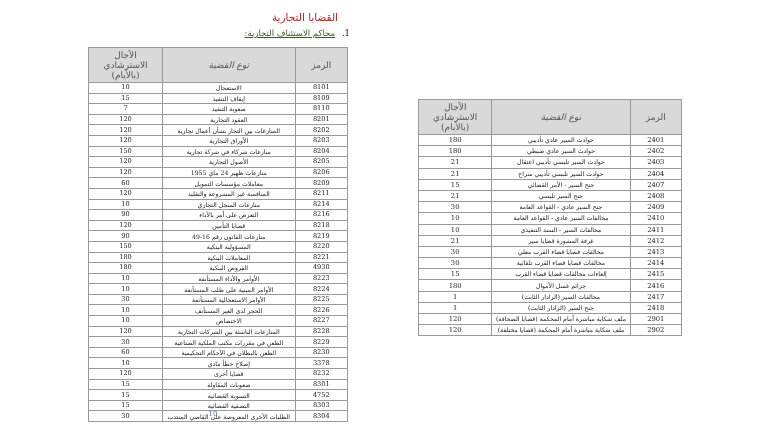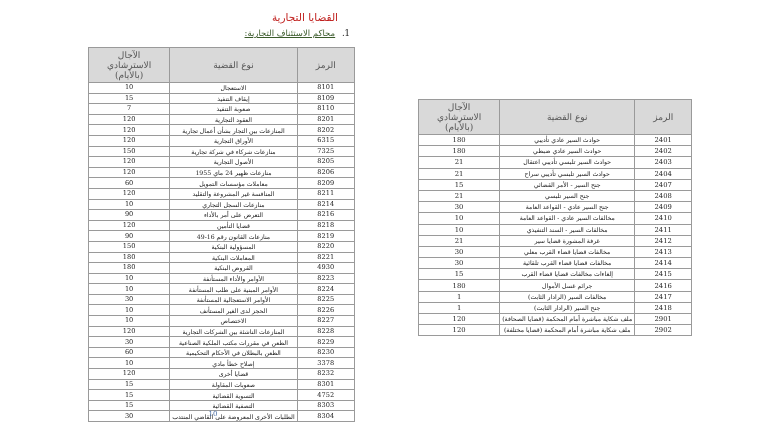--- a/index.html
+++ b/index.html
@@ -17,35 +17,35 @@
     direction:rtl; font-size:8.5px; color:#3a5a2a; white-space:nowrap;
   }
   .subtitle .num { color:#222; text-decoration:none; margin-left:4px; }
   .subtitle .txt { text-decoration:underline; }
   table.t {
     position:absolute; border-collapse:collapse; direction:rtl;
     font-family:"DejaVu Serif", serif;
   }
   table.t th {
     background:#d9d9d9; font-weight:normal; color:#555; border:1px solid #9a9a9a;
-    font-size:9px; line-height:10px; padding:2px 18px;
+    font-size:9px; line-height:10px; padding:2px 12px;
   }
   table.t td {
     border:1px solid #9a9a9a; text-align:center; padding:0 2px; white-space:nowrap;
   }
   #left-table { left:88px; top:47px; width:260px; }
   #left-table th { height:25px; }
   #left-table td { height:9.6px; font-size:6.2px; line-height:9px; }
   #left-table td.num, #left-table td.code { font-size:6.6px; }
   #right-table { left:418px; top:99px; width:264px; }
   #right-table th { height:23px; }
   #right-table td { height:10.2px; font-size:6.2px; line-height:10px; }
   #right-table td.num, #right-table td.code { font-size:6.8px; }
   .c-code { width:60px; }
-  .c-type { width:130px; }
+  .c-type { width:130px;font-style:italic; }
   .c-days { width:70px; }
   .page-num {
     position:absolute; top:410px; left:203px; width:20px; text-align:center;
     font-size:7px; color:#4a6fa5;
   }
 </style>
 </head>
 <body>
 
 <div class="title">القضايا التجارية</div>
@@ -82,26 +82,26 @@
         <td class="code">8201</td>
         <td class="type">العقود التجارية</td>
         <td class="num">120</td>
       </tr>
       <tr>
         <td class="code">8202</td>
         <td class="type">المنازعات بين التجار بشأن أعمال تجارية</td>
         <td class="num">120</td>
       </tr>
       <tr>
-        <td class="code">6315</td>
+        <td class="code">8203</td>
         <td class="type">الأوراق التجارية</td>
         <td class="num">120</td>
       </tr>
       <tr>
-        <td class="code">7325</td>
+        <td class="code">8204</td>
         <td class="type">منازعات شركاء في شركة تجارية</td>
         <td class="num">150</td>
       </tr>
       <tr>
         <td class="code">8205</td>
         <td class="type">الأصول التجارية</td>
         <td class="num">120</td>
       </tr>
       <tr>
         <td class="code">8206</td>

